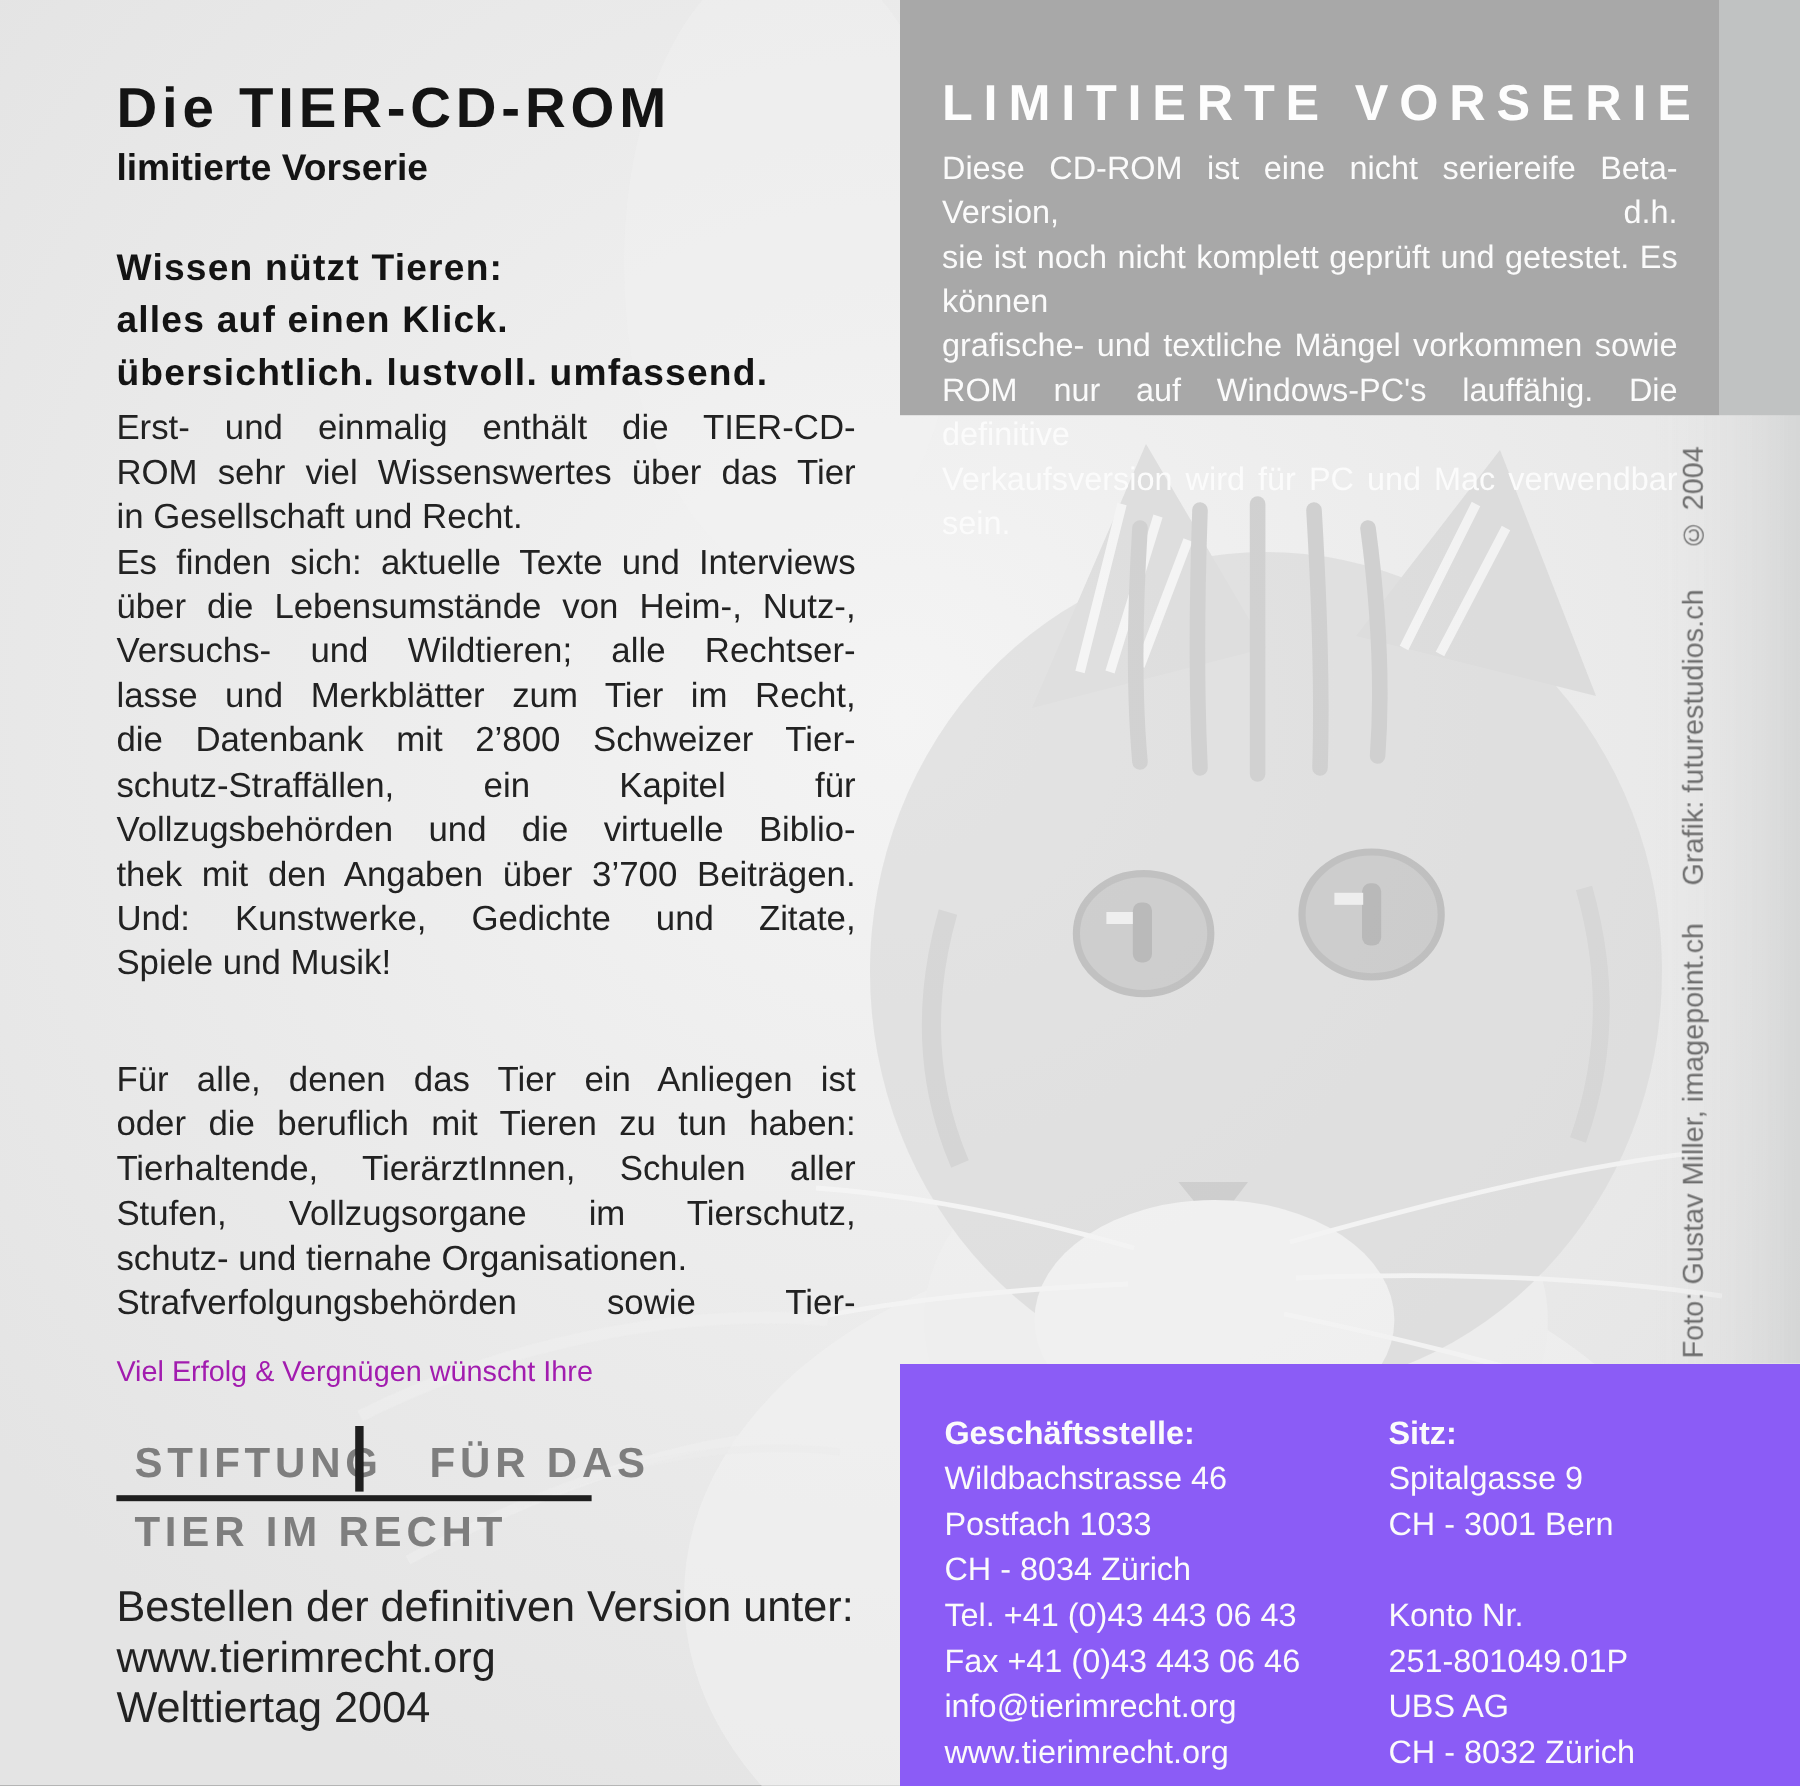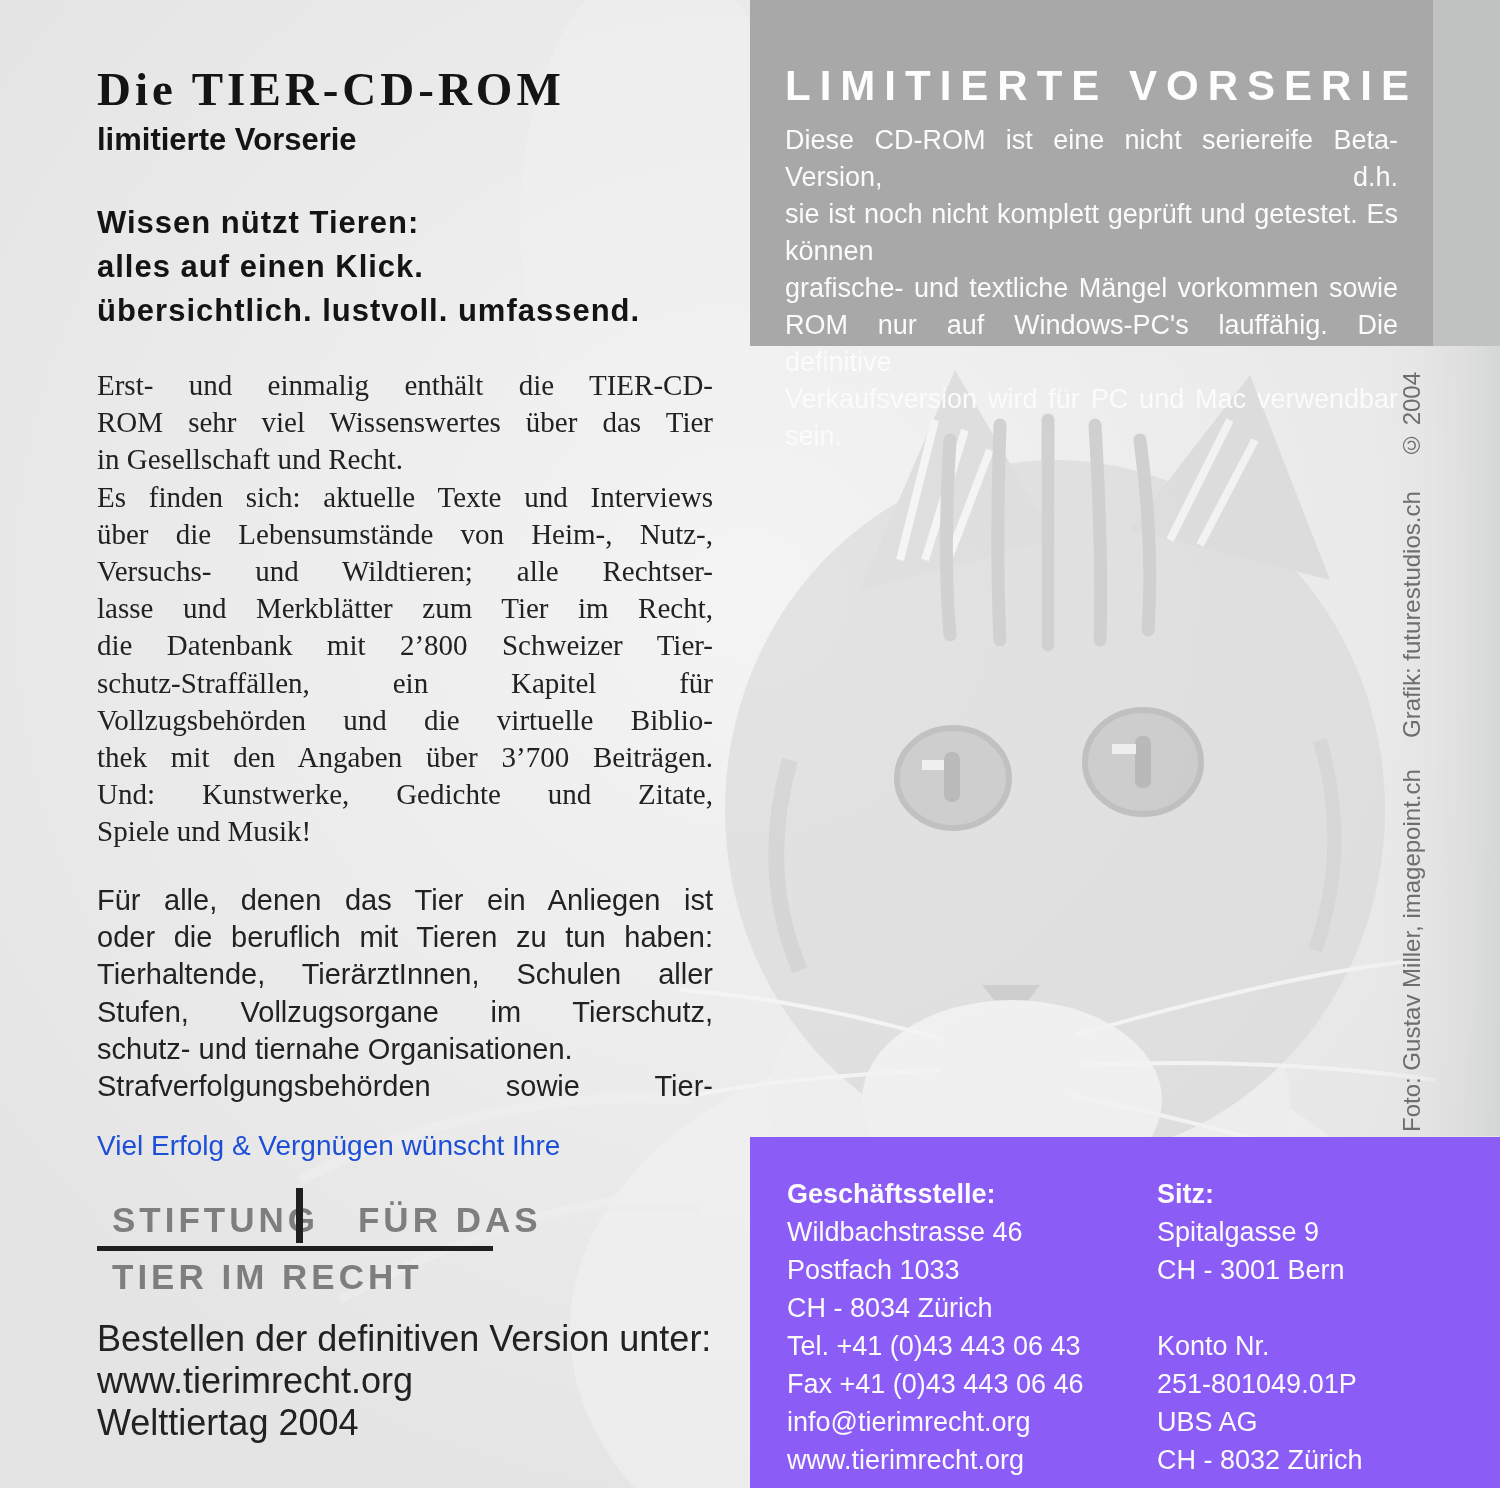--- a/index.html
+++ b/index.html
@@ -9,29 +9,29 @@
     margin:0 auto;
     background:#e4e4e4;
     overflow:hidden;
     font-family:"Liberation Sans","DejaVu Sans",sans-serif;
     color:#1d1d1d;
   }
   .cat-bg{position:absolute;left:0;top:0;width:1500px;height:1488px;pointer-events:none;}
 
   
   .left-col{position:absolute;left:97px;top:0;width:616px;}
-  .doc-title{position:absolute;left:0;top:62px;font-size:47px;font-weight:bold;letter-spacing:4px;color:#141414;white-space:nowrap;font-family:Liberation Serif, serif;}
+  .doc-title{position:absolute;left:0;top:62px;font-size:47px;font-weight:bold;letter-spacing:4px;color:#141414;white-space:nowrap;}
   .doc-subtitle{position:absolute;left:0;top:122px;font-size:31px;font-weight:bold;color:#141414;}
   .slogan{position:absolute;left:0;top:201px;font-size:31px;font-weight:bold;letter-spacing:1px;line-height:44px;color:#141414;}
   .body-block{position:absolute;left:0;width:616px;font-size:29px;line-height:37.2px;color:#222;}
-  .intro{top:367px;font-family:Liberation Serif, serif;}
+  .intro{top:339px;}
   .audience{top:882px;}
   .jus .ln{text-align:justify;text-align-last:justify;}
   .jus .ln.nj{text-align-last:left;}
-  .closing{position:absolute;left:0;top:1130px;font-size:28px;color:#1d4ed8;}
+  .closing{position:absolute;left:0;top:1130px;font-size:24px;color:#a21caf;}
 
   
   .logo{position:absolute;left:0;top:1200px;width:400px;}
   .logo-row1{display:flex;color:#7e7e7e;font-size:35px;font-weight:bold;letter-spacing:4px;white-space:nowrap;}
   .logo-word-a{margin-left:15px;text-align:right;}
   .logo-word-b{margin-left:39px;}
   .logo-bar{position:absolute;left:199px;top:-12px;width:7px;height:55px;background:#1f1f1f;}
   .logo-rule{margin-top:6px;width:396px;height:5px;background:#1f1f1f;}
   .logo-row2{margin-top:6px;margin-left:15px;color:#7e7e7e;font-size:35px;font-weight:bold;letter-spacing:4px;white-space:nowrap;}
 

